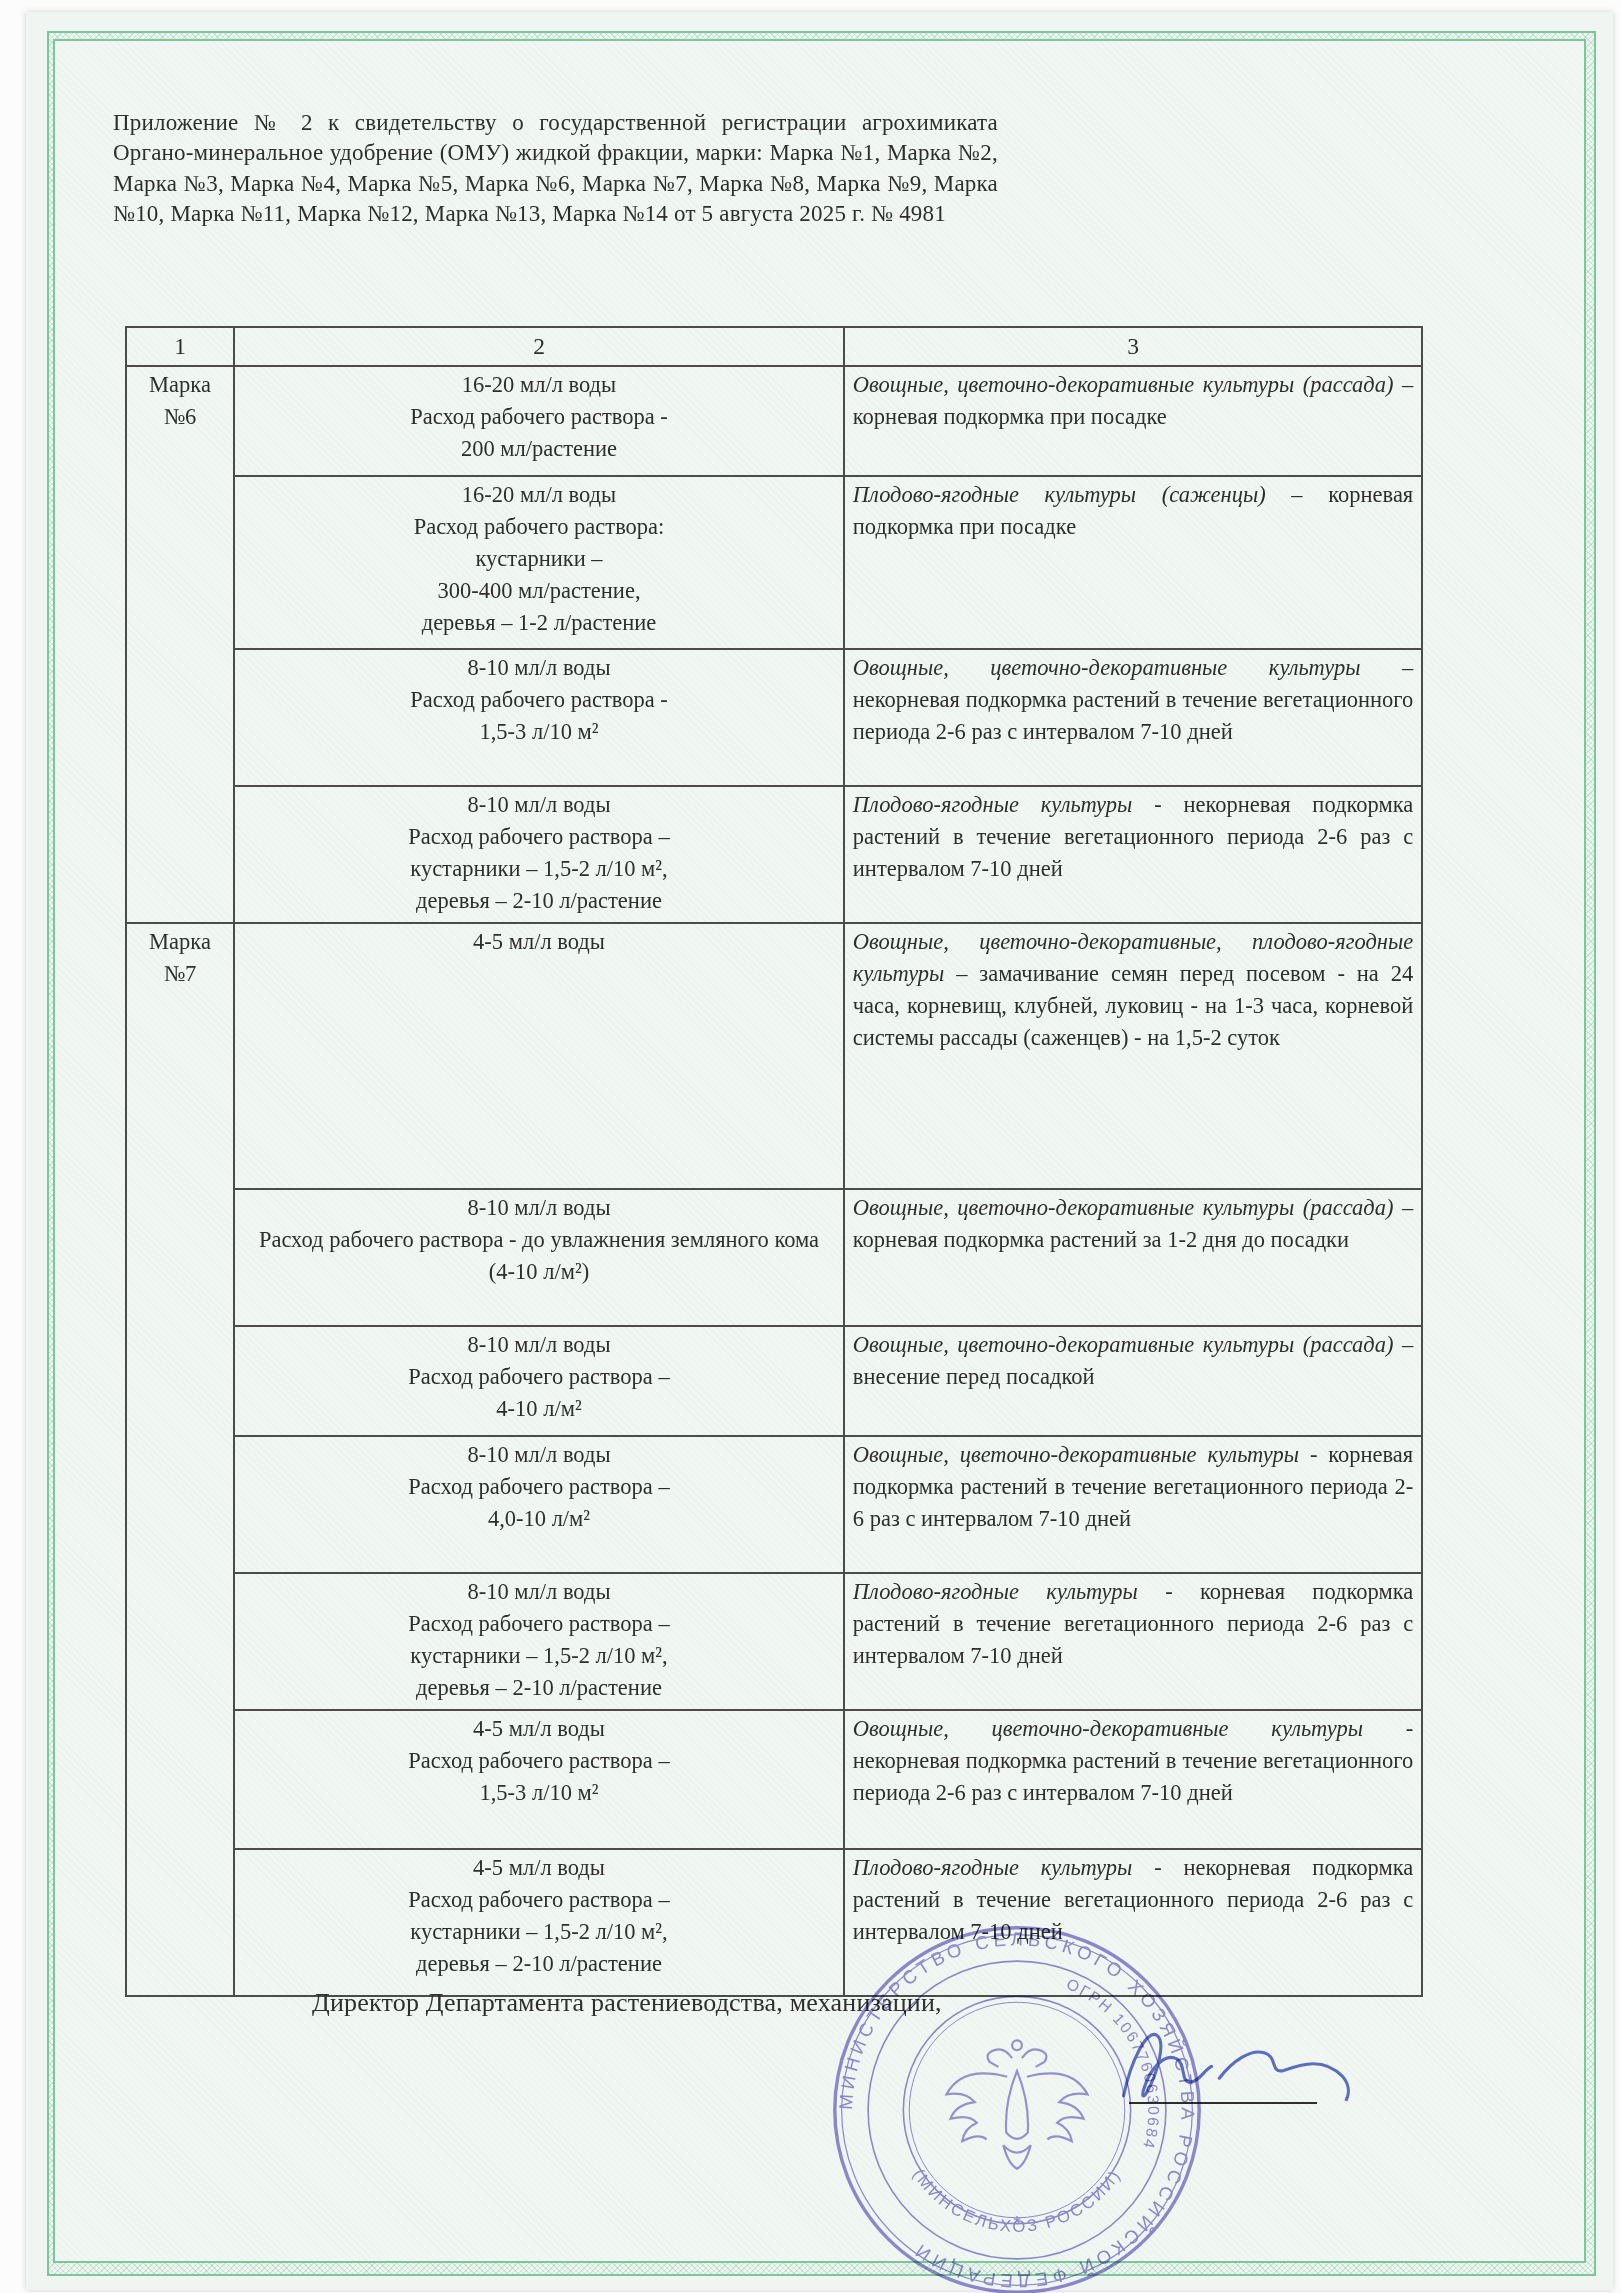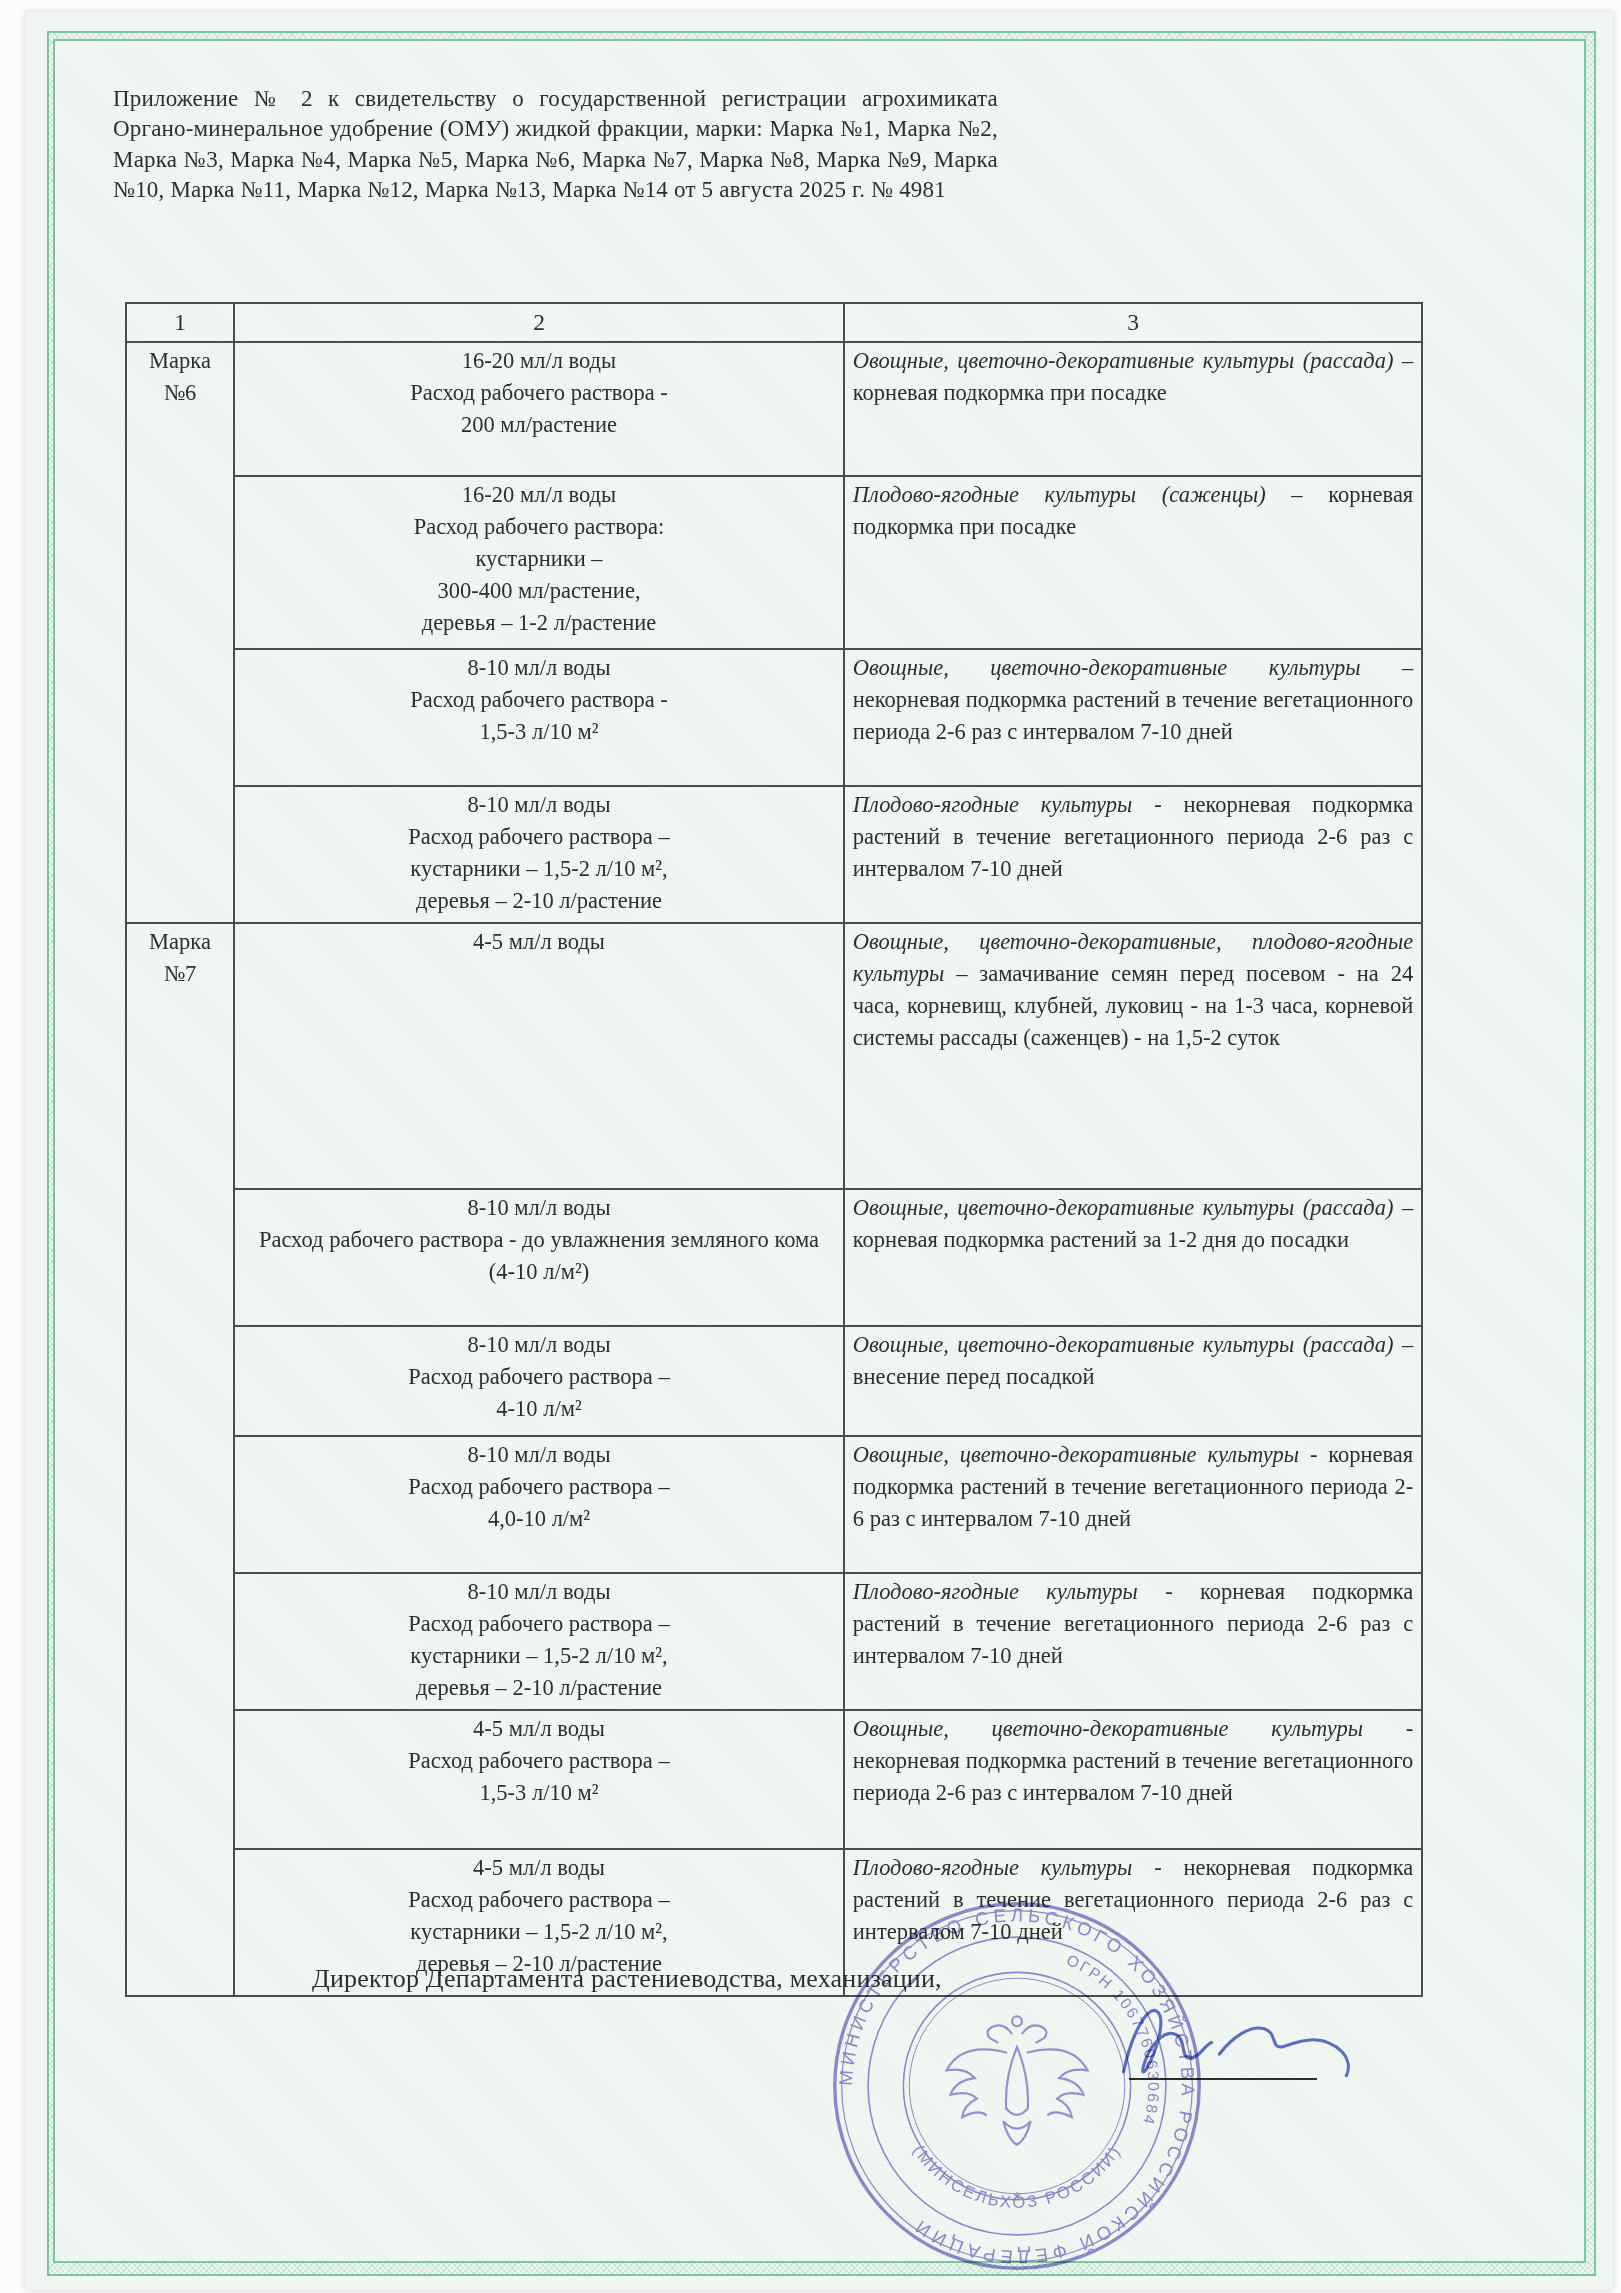--- a/index.html
+++ b/index.html
@@ -21,21 +21,21 @@
       repeating-linear-gradient(45deg, rgba(120,195,155,.30) 0 1px, transparent 1px 3.9px),
       repeating-linear-gradient(-45deg, rgba(120,195,155,.30) 0 1px, transparent 1px 3.9px);
   }
   .frame-inner{
     position:absolute;left:27.4px;top:27.4px;right:27.4px;bottom:27.4px;
     border:2px solid #7cc69c;
     background:#f1f6f2;
     background-image:
       repeating-linear-gradient(45deg, rgba(140,195,165,.07) 0 1px, transparent 1px 4.9px);
   }
-  .content{position:absolute;inset:0;}
+  .content{position:absolute;inset:0;margin-top:24px;}
   .header-par{
     position:absolute;left:113px;top:84px;width:885px;
     font-size:23px;line-height:1.32;text-align:justify;
     letter-spacing:0.2px;
   }
   table.reg{
     position:absolute;left:125px;top:302px;width:1296px;
     border-collapse:collapse;table-layout:fixed;
     font-size:22.5px;
   }
@@ -88,21 +88,21 @@
         <col style="width:610px">
         <col style="width:578px">
     </colgroup>
     <tbody>
         <tr style="height:39px">
       <td class="hcell">1</td>
       <td class="hcell">2</td>
       <td class="hcell">3</td>
     </tr>
 
-    <tr style="height:134px">
+    <tr style="height:110px">
       <td class="mark" rowspan="4">Марка №6</td>
       <td class="dose">16-20 мл/л воды
 Расход рабочего раствора -
 200 мл/растение</td>
       <td class="crops"><span class="it">Овощные, цветочно-декоративные культуры (рассада)</span> <span>– корневая подкормка при посадке</span></td>
     </tr>
     <tr style="height:173px">
       <td class="dose">16-20 мл/л воды
 Расход рабочего раствора:
 кустарники –

